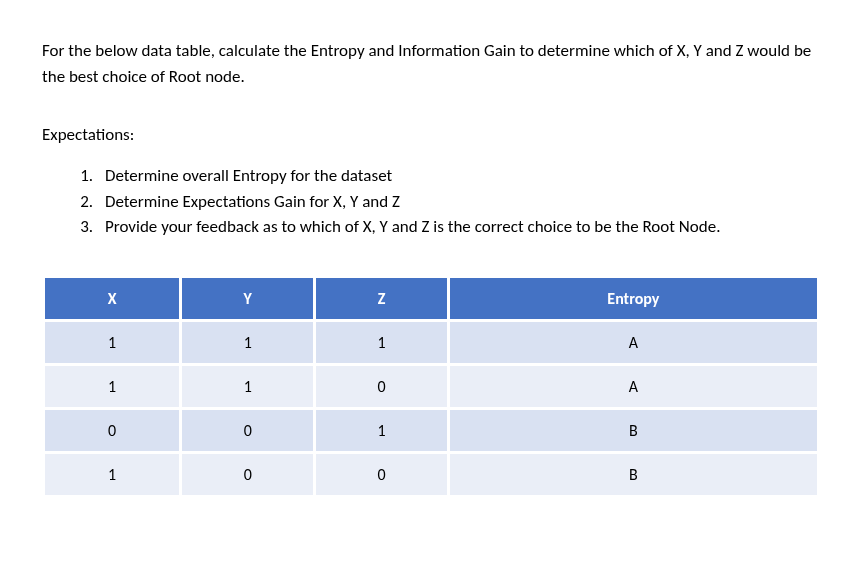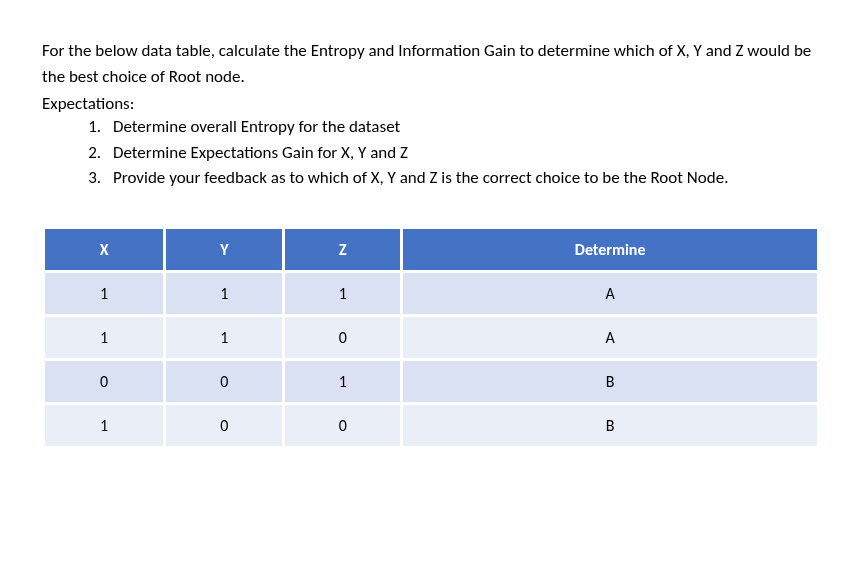--- a/index.html
+++ b/index.html
@@ -11,32 +11,32 @@
       font-family: Calibri, Arial, sans-serif;
       background: #ffffff;
       padding: 38px 42px;
       width: 862px;
       height: 588px;
       color: #000000;
       font-size: 17px;
     }
     .intro {
       line-height: 1.5;
-      margin-bottom: 4px;
+      margin-bottom: 35px;
     }
     .expectations-label {
+      margin-bottom: 18px;
     }
     .expectations-list {
       padding-left: 55px;
       margin-bottom: 35px;
     }
     .expectations-list li {
       line-height: 1.5;
       padding-left: 8px;
-      margin-left: 8px;
     }
     .data-table {
       width: 100%;
       border-collapse: separate;
       border-spacing: 3px 3px;
     }
     .data-table th {
       background-color: #4472c4;
       color: #ffffff;
       font-weight: bold;
@@ -69,21 +69,21 @@
   <li>Determine Expectations Gain for X, Y and Z</li>
   <li>Provide your feedback as to which of X, Y and Z is the correct choice to be the Root Node.</li>
 </ol>
 
 <table class="data-table">
   <thead>
     <tr>
       <th>X</th>
       <th>Y</th>
       <th>Z</th>
-      <th>Determine</th>
+      <th>Entropy</th>
     </tr>
   </thead>
   <tbody>
     <tr>
       <td>1</td>
       <td>1</td>
       <td>1</td>
       <td>A</td>
     </tr>
     <tr>

